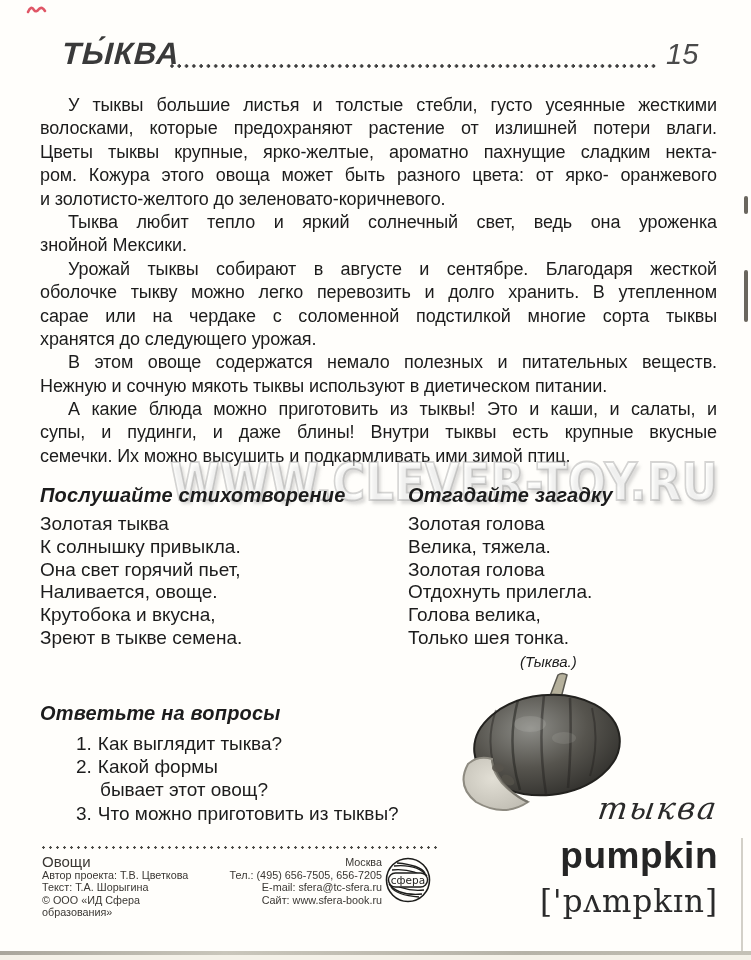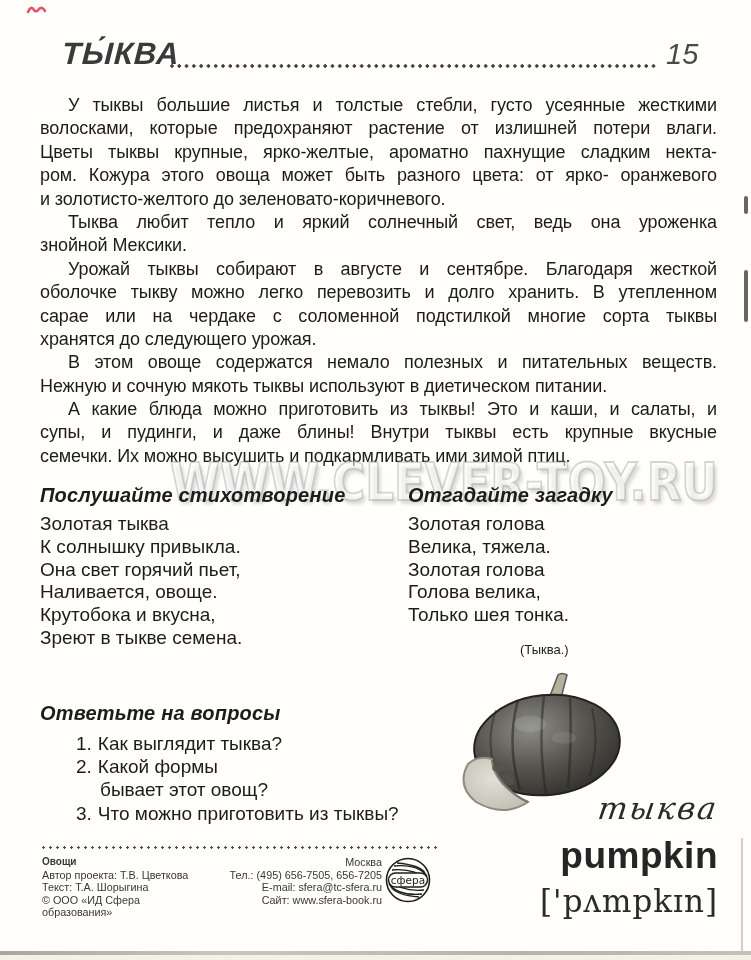--- a/index.html
+++ b/index.html
@@ -31,21 +31,21 @@
   }
   .ln{ text-align:justify; text-align-last:justify; line-height:23.4px; height:23.4px; overflow:hidden; }
   .ln.first{ padding-left:28px; }
   .ln.plast{ text-align-last:left; }
   
   .col{ position:absolute; top:484px; }
   .col-left{ left:40px; width:345px; }
   .col-right{ left:408px; width:320px; }
   .col-head{ font-size:20px; font-weight:bold; font-style:italic; margin-bottom:6px; letter-spacing:0.2px; }
   .pline{ font-size:19px; line-height:22.8px; }
-  .answer{ font-size:13px; line-height:23px; padding-left:112px;margin-top:11px; }
+  .answer{ font-size:15px; line-height:23px; font-style:italic; padding-left:112px; }
   
   .questions{ position:absolute; left:40px; top:702px; width:400px; }
   .q-head{ font-size:20px; font-weight:bold; font-style:italic; margin-bottom:7px; letter-spacing:0.2px; }
   .qline{ font-size:19px; line-height:23.2px;margin-left:36px; }
   .qline .qnum{ margin-right:6px; }
   .qline.cont{ padding-left:24px; }
   
   .vocab{ position:absolute; right:33px; top:790px; width:300px; text-align:right; }
   .vocab-ru{
     font-family:"DejaVu Serif", serif; font-style:italic;
@@ -58,21 +58,21 @@
   .photo{ position:absolute; left:452px; top:672px; width:180px; height:155px; }
   
   .f-rule{
     position:absolute; left:42px; top:845px; width:396px; height:5px;
     background-image:radial-gradient(circle at 1.5px 2.5px, #4a4a46 1.1px, transparent 1.45px);
     background-size:7px 5px; background-repeat:repeat-x;
   }
   .f-col{ position:absolute; top:856px; font-size:10.8px; line-height:12.6px; color:#3a3733; }
   .f-col1{ left:42px; width:150px; }
   .f-col2{ left:197px; width:185px;text-align:right; }
-  .f-series{ font-weight:bold; font-size:10px; }
+  .f-series{ font-weight:normal; font-size:15px; }
   .f-logo{ position:absolute; left:384px; top:856px; width:48px; height:48px; }
   
   .watermark{
     position:absolute; left:170px; top:452px; width:580px;
     font-family:"DejaVu Sans", sans-serif; font-weight:bold;
     font-size:45px; letter-spacing:0px; white-space:nowrap;
     color:rgba(255,255,255,0.55);
     -webkit-text-stroke:1.6px rgba(150,150,150,0.40);
     text-shadow:3px 3px 3px rgba(140,140,140,0.30);
     transform:scaleY(1.15); transform-origin:top left;
@@ -132,20 +132,21 @@
     <div class="pline">Наливается, овоще.</div>
     <div class="pline">Крутобока и вкусна,</div>
     <div class="pline">Зреют в тыкве семена.</div>
   </div>
 
   <div class="col col-right">
     <div class="col-head">Отгадайте загадку</div>
     <div class="pline">Золотая голова</div>
     <div class="pline">Велика, тяжела.</div>
     <div class="pline">Золотая голова</div>
+    <div class="pline">Отдохнуть прилегла.</div>
     <div class="pline">Голова велика,</div>
     <div class="pline">Только шея тонка.</div>
     <div class="answer">(Тыква.)</div>
   </div>
 
   <div class="questions">
     <div class="q-head">Ответьте на вопросы</div>
     <div class="qline">
       <span class="qnum">1.</span><span>Как выглядит тыква?</span>
     </div>

